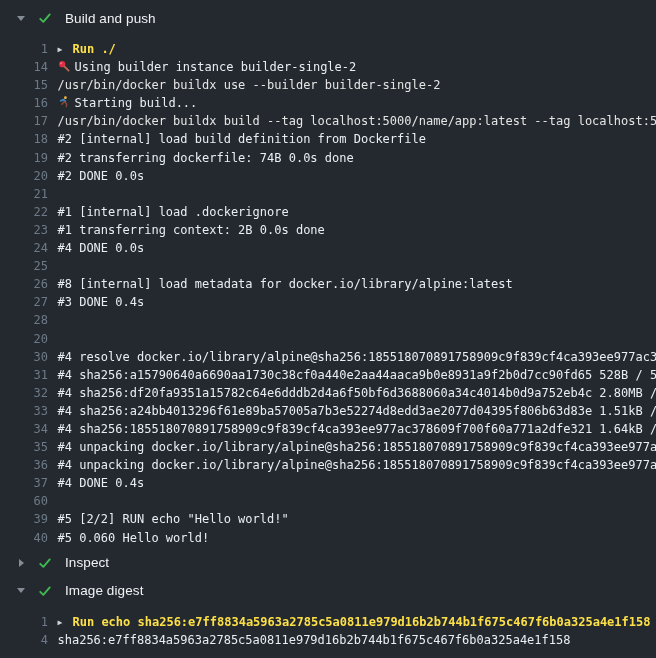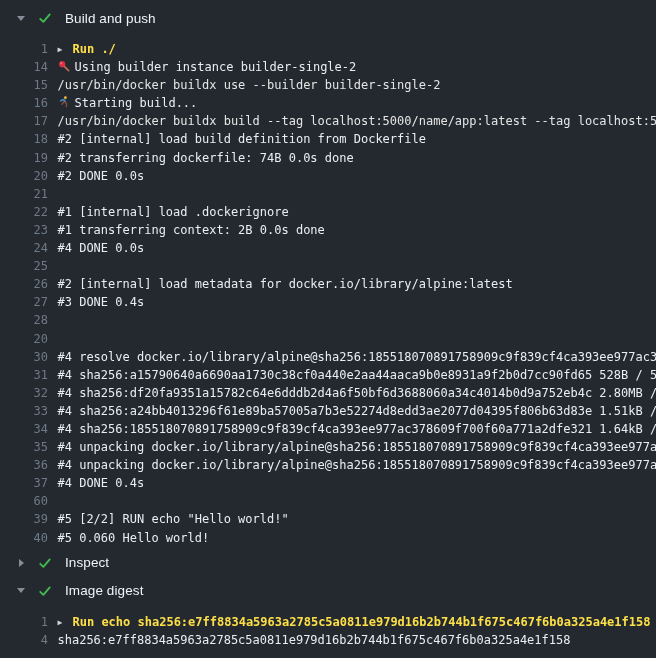--- a/index.html
+++ b/index.html
@@ -122,21 +122,21 @@
               </svg></span><span class="lt-body">Starting build...</span></span></div>
         <div class="log-line"><span class="ln">17</span><span class="lt command"><span class="lt-body">/usr/bin/docker buildx build --tag localhost:5000/name/app:latest --tag localhost:5000/name/app:1.0.0 --file ./Dockerfile .</span></span></div>
         <div class="log-line"><span class="ln">18</span><span class="lt "><span class="lt-body">#2 [internal] load build definition from Dockerfile</span></span></div>
         <div class="log-line"><span class="ln">19</span><span class="lt "><span class="lt-body">#2 transferring dockerfile: 74B 0.0s done</span></span></div>
         <div class="log-line"><span class="ln">20</span><span class="lt "><span class="lt-body">#2 DONE 0.0s</span></span></div>
         <div class="log-line"><span class="ln">21</span><span class="lt "><span class="lt-body"></span></span></div>
         <div class="log-line"><span class="ln">22</span><span class="lt "><span class="lt-body">#1 [internal] load .dockerignore</span></span></div>
         <div class="log-line"><span class="ln">23</span><span class="lt "><span class="lt-body">#1 transferring context: 2B 0.0s done</span></span></div>
         <div class="log-line"><span class="ln">24</span><span class="lt "><span class="lt-body">#4 DONE 0.0s</span></span></div>
         <div class="log-line"><span class="ln">25</span><span class="lt "><span class="lt-body"></span></span></div>
-        <div class="log-line"><span class="ln">26</span><span class="lt "><span class="lt-body">#2 [internal] load metadata for docker.io/library/alpine:latest</span></span></div>
+        <div class="log-line"><span class="ln">26</span><span class="lt "><span class="lt-body">#8 [internal] load metadata for docker.io/library/alpine:latest</span></span></div>
         <div class="log-line"><span class="ln">27</span><span class="lt "><span class="lt-body">#3 DONE 0.4s</span></span></div>
         <div class="log-line"><span class="ln">28</span><span class="lt "><span class="lt-body"></span></span></div>
         <div class="log-line"><span class="ln">20</span></div>
         <div class="log-line"><span class="ln">30</span><span class="lt "><span class="lt-body">#4 resolve docker.io/library/alpine@sha256:185518070891758909c9f839cf4ca393ee977ac378609f700f60a771a2dfe321 0.0s done</span></span></div>
         <div class="log-line"><span class="ln">31</span><span class="lt "><span class="lt-body">#4 sha256:a15790640a6690aa1730c38cf0a440e2aa44aaca9b0e8931a9f2b0d7cc90fd65 528B / 528B 0.1s done</span></span></div>
         <div class="log-line"><span class="ln">32</span><span class="lt "><span class="lt-body">#4 sha256:df20fa9351a15782c64e6dddb2d4a6f50bf6d3688060a34c4014b0d9a752eb4c 2.80MB / 2.80MB 0.1s done</span></span></div>
         <div class="log-line"><span class="ln">33</span><span class="lt "><span class="lt-body">#4 sha256:a24bb4013296f61e89ba57005a7b3e52274d8edd3ae2077d04395f806b63d83e 1.51kB / 1.51kB 0.1s done</span></span></div>
         <div class="log-line"><span class="ln">34</span><span class="lt "><span class="lt-body">#4 sha256:185518070891758909c9f839cf4ca393ee977ac378609f700f60a771a2dfe321 1.64kB / 1.64kB 0.1s done</span></span></div>
         <div class="log-line"><span class="ln">35</span><span class="lt "><span class="lt-body">#4 unpacking docker.io/library/alpine@sha256:185518070891758909c9f839cf4ca393ee977ac378609f700f60a771a2dfe321</span></span></div>
         <div class="log-line"><span class="ln">36</span><span class="lt "><span class="lt-body">#4 unpacking docker.io/library/alpine@sha256:185518070891758909c9f839cf4ca393ee977ac378609f700f60a771a2dfe321 0.1s done</span></span></div>

